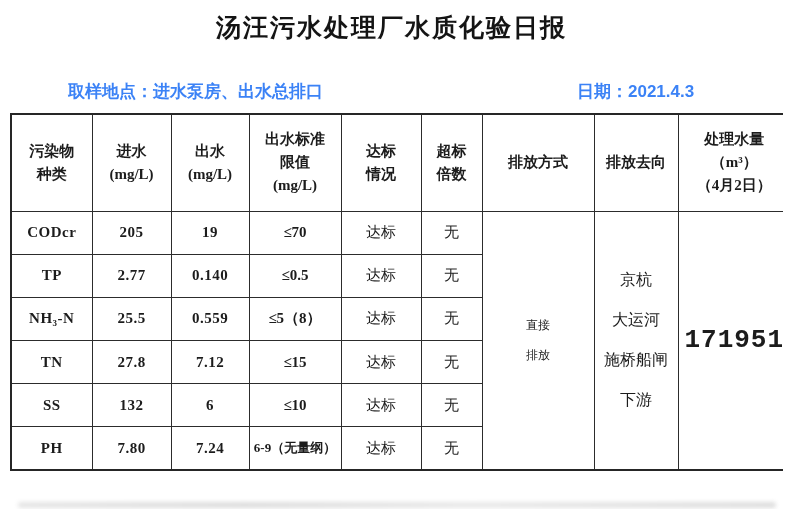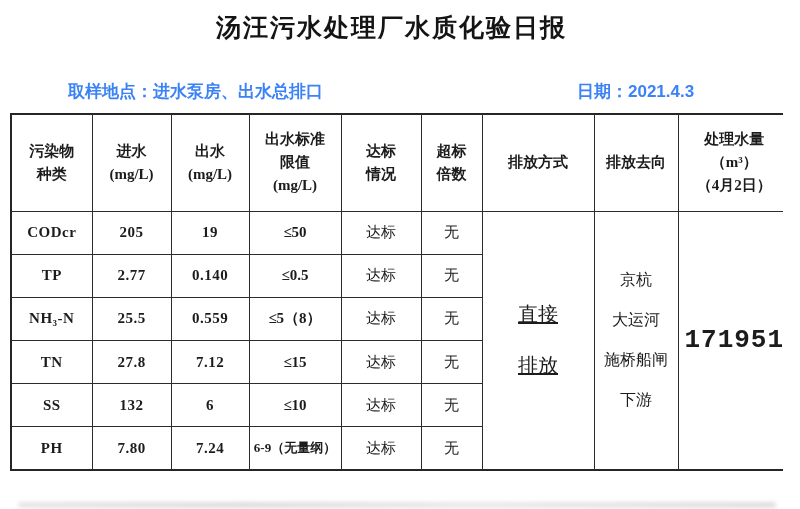--- a/index.html
+++ b/index.html
@@ -29,21 +29,21 @@
     border:1.5px solid #2c2c2c;text-align:center;vertical-align:middle;
     white-space:pre-line;padding:0;overflow:hidden;color:#1c1c1c;
   }
   table.report thead tr{height:97px;}
   table.report tbody tr{height:43px;}
   th{font-size:15px;font-weight:700;line-height:1.55;}
   td.lat{font-size:15px;font-weight:700;letter-spacing:0.5px;margin-top:18px;}
   td.cjk{font-size:15px;font-weight:500;}
   td.limit{font-size:15px;font-weight:700;}
   td.limit-small{font-size:13px;font-weight:700;}
-  td.method{font-size:20px;font-weight:500;line-height:2.55;text-decoration:underline;}
+  td.method{font-size:12px;font-weight:500;line-height:2.55;}
   td.dest{font-size:16px;font-weight:500;line-height:2.5;}
   td.volume{
     font-size:26px;font-weight:600;letter-spacing:1px;
     font-family:Liberation Mono, monospace;
   }
   .note{
     position:absolute;left:57px;top:477px;font-size:14.5px;font-weight:600;color:#202020;
   }
   .blur-strip{
     position:absolute;left:18px;top:502px;width:758px;height:6px;
@@ -95,21 +95,21 @@
         <th>处理水量
 （m³）
 （4月2日）</th>
       </tr>
     </thead>
     <tbody>
       <tr>
         <td class="lat">CODcr</td>
         <td class="lat">205</td>
         <td class="lat">19</td>
-        <td class="limit">≤50</td>
+        <td class="limit">≤70</td>
         <td class="cjk">达标</td>
         <td class="cjk">无</td>
         <td class="method" rowspan="6">直接
 排放</td>
         <td class="dest" rowspan="6">京杭
 大运河
 施桥船闸
 下游</td>
         <td class="volume" rowspan="6">171951</td>
       </tr>

